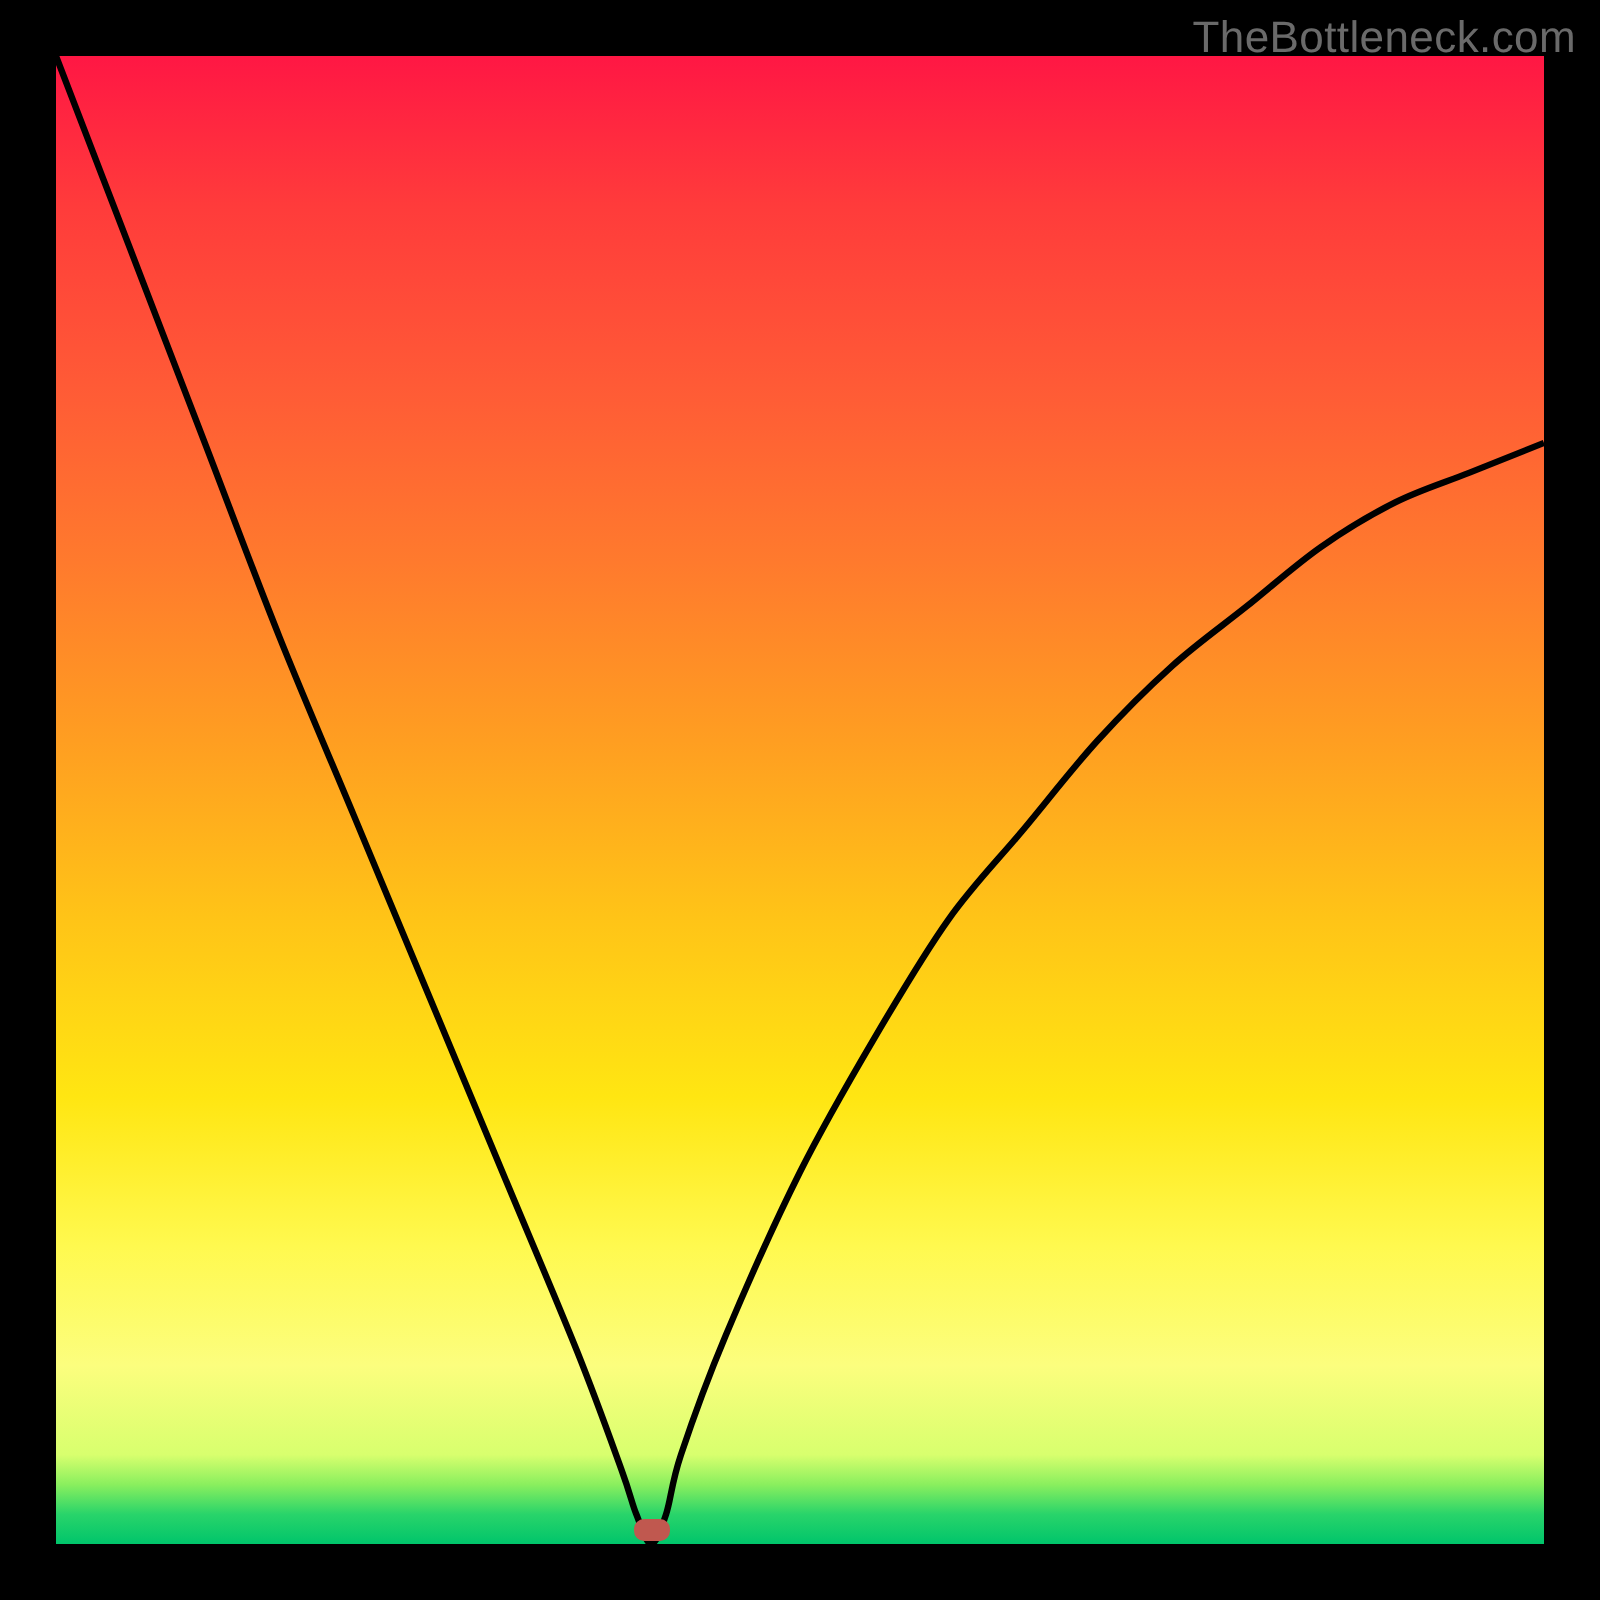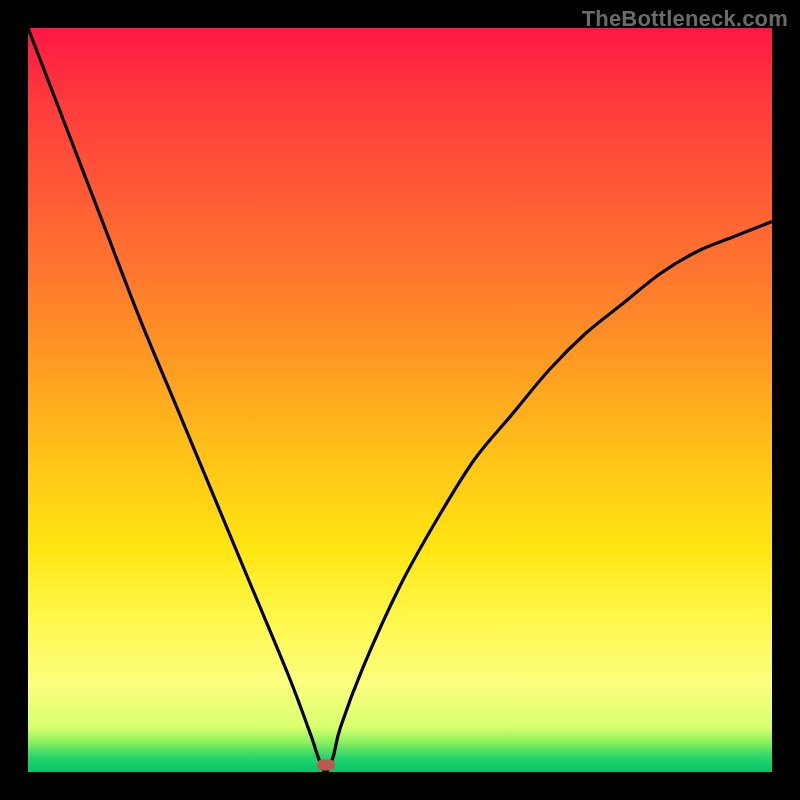--- a/index.html
+++ b/index.html
@@ -2,21 +2,20 @@
 <html><head>
 <meta charset="utf-8">
 <style>
   * { margin: 0; padding: 0; box-sizing: border-box; }
   html, body { width: 800px; height: 800px; overflow: hidden; background: #000; }
   .frame {
     position: relative;
     width: 800px;
     height: 592px;
     background: #000;
-    font-weight: bold;
   }
   .watermark {
     position: absolute;
     top: 6px;
     right: 12px;
     font-family: Arial, Helvetica, sans-serif;
     font-size: 22px;
     color: #6a6a6a;
     letter-spacing: 0.2px;
     z-index: 10;

